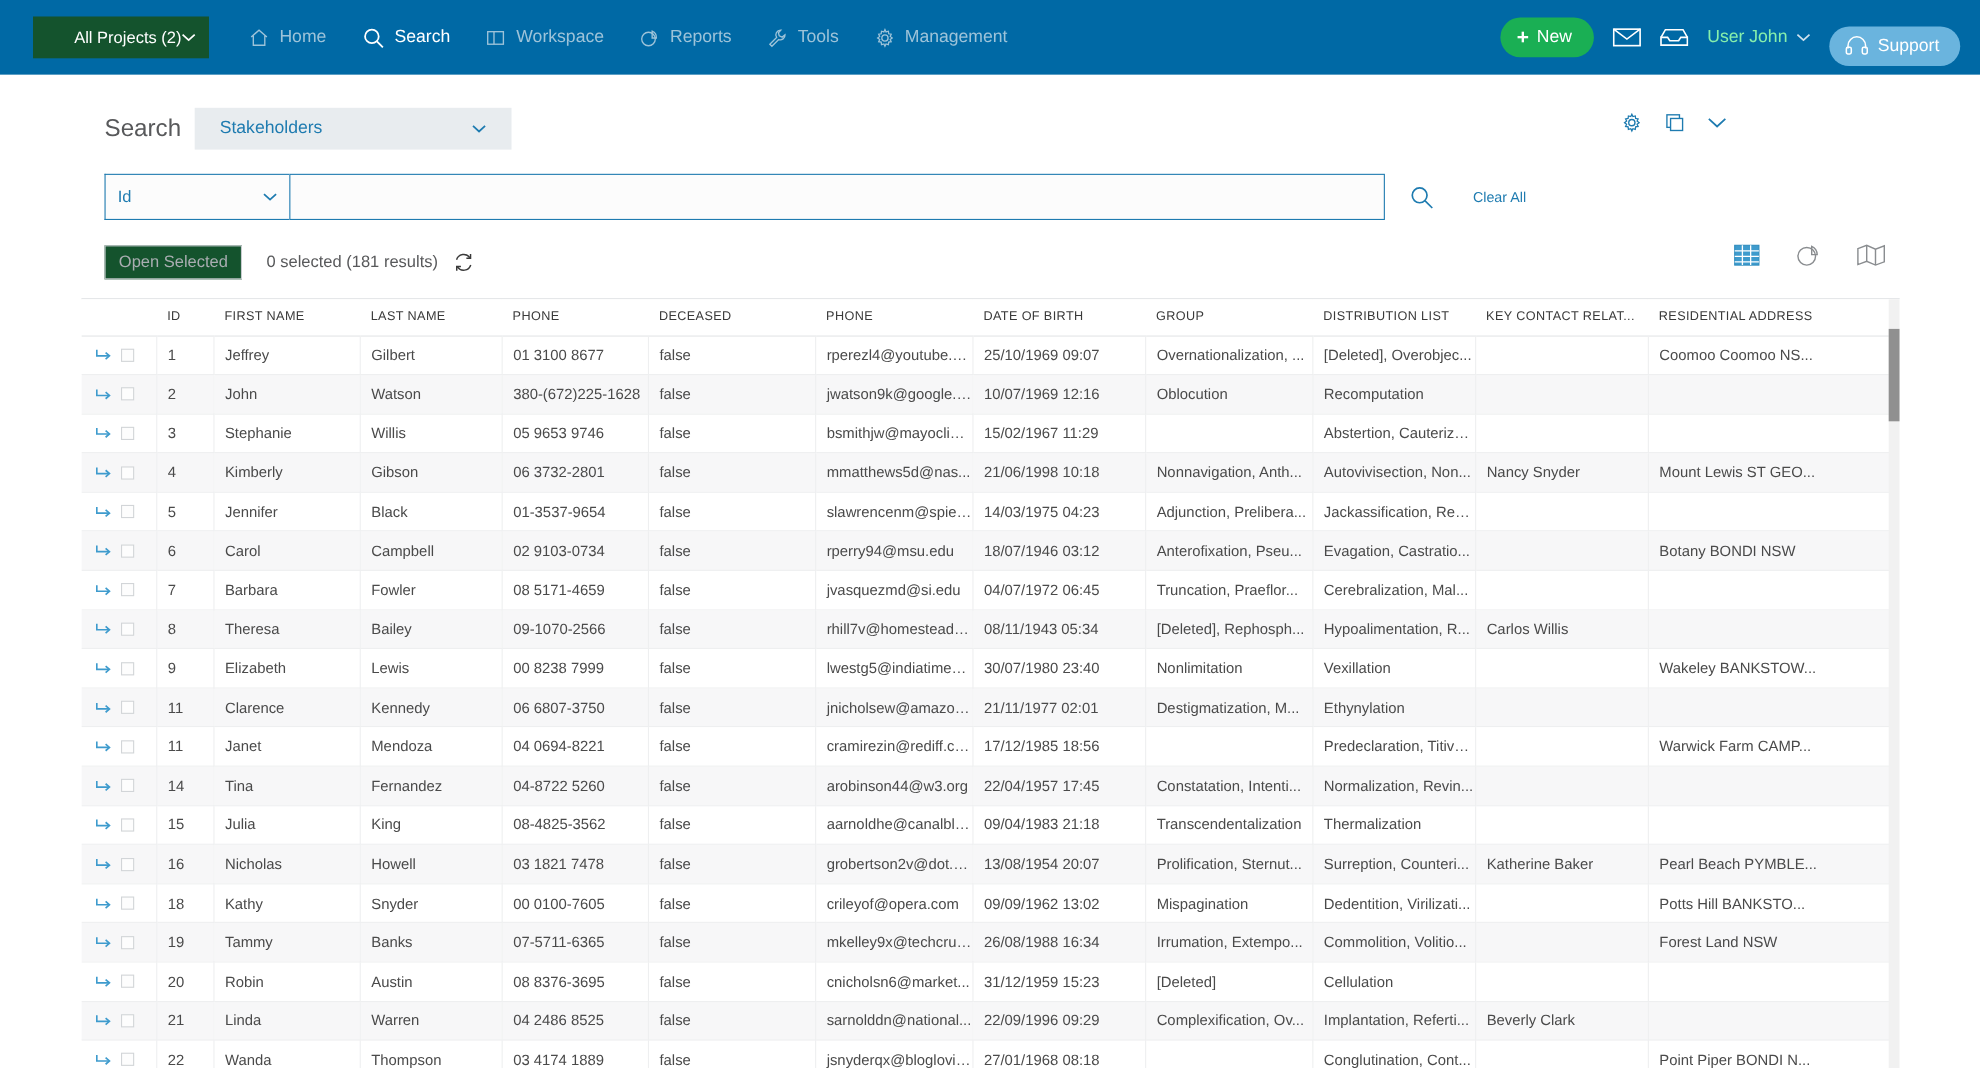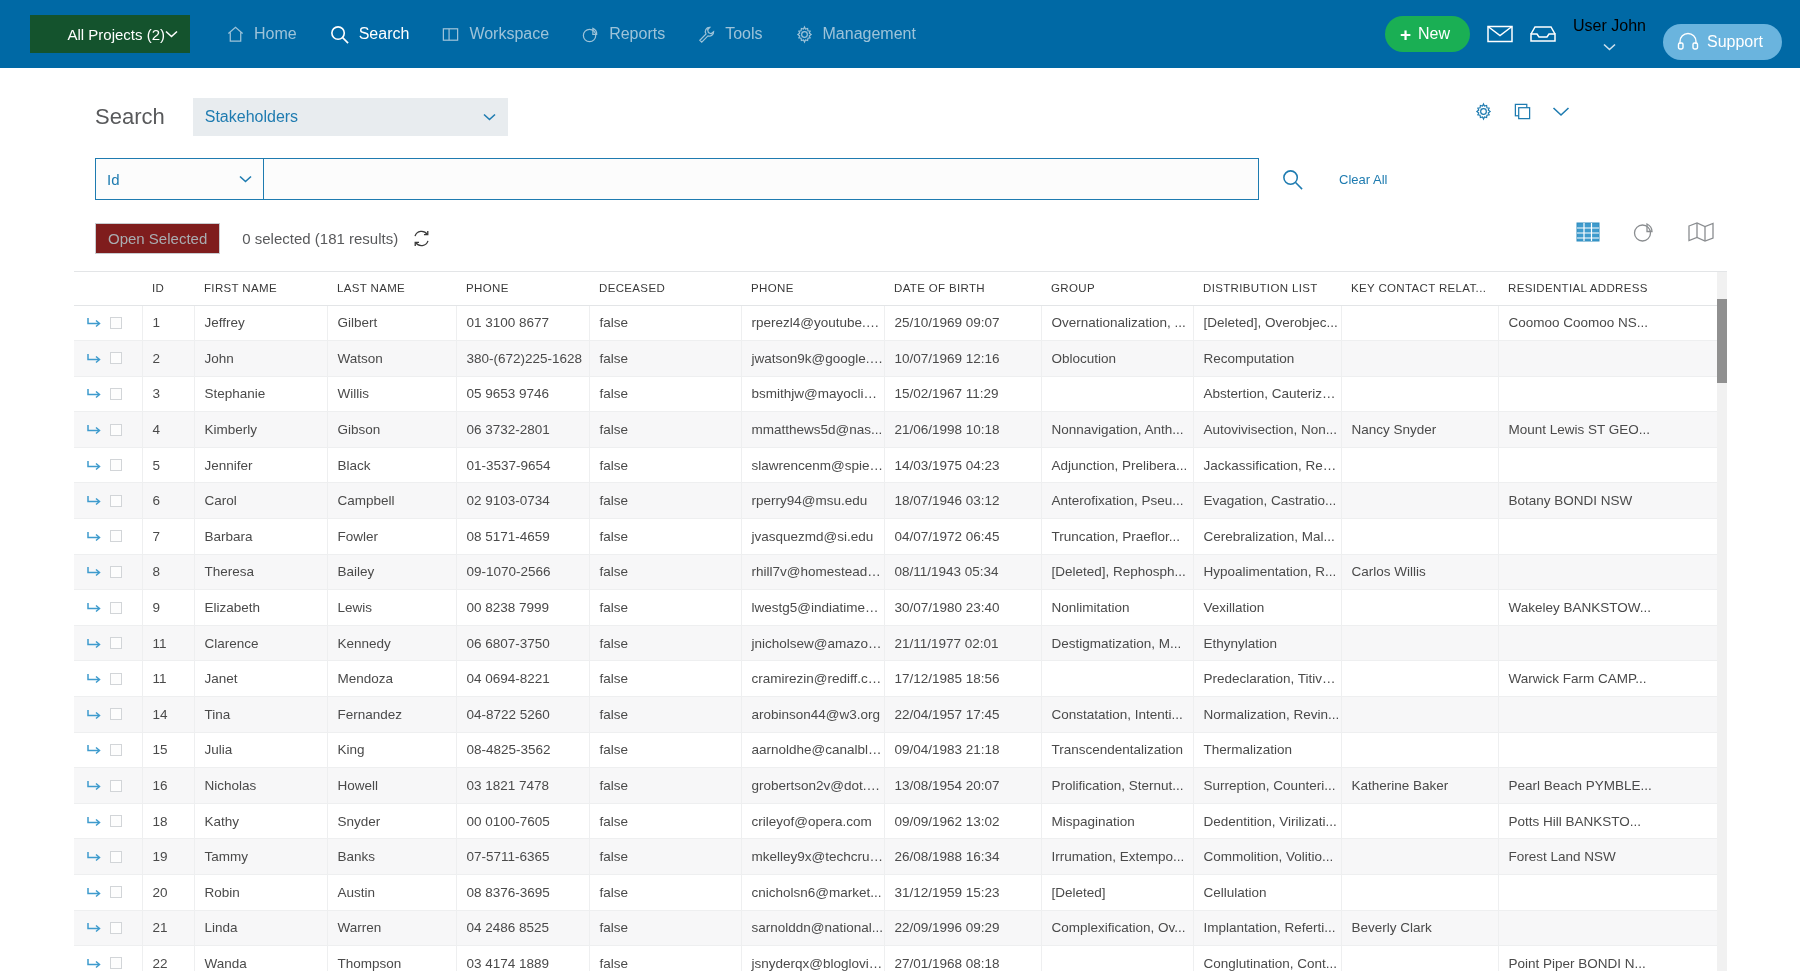--- a/index.html
+++ b/index.html
@@ -57,44 +57,44 @@
     background: #1aaf54; color: #fff; border-radius: 18px;
     height: 36px; padding: 0 20px 0 15px;
     display: flex; align-items: center; gap: 7px;
     font-size: 16px; cursor: pointer; border: none;
     font-family: "Liberation Sans", sans-serif;
   }
   .plus { font-size: 19px; line-height: 1; font-weight: bold; }
   .icon-btn { cursor: pointer; display: flex; align-items: center; }
   .user-menu {
     display: flex; align-items: center; gap: 8px;
-    color: #000000; font-size: 16px; cursor: pointer; flex-direction: column;
+    color: #86efac; font-size: 16px; cursor: pointer;
   }
   .btn-support {
     background: #6ab4de; color: #ffffff; border-radius: 18px;
     height: 36px; padding: 0 19px 0 14px;
     display: flex; align-items: center; gap: 8px;
     font-size: 16px; cursor: pointer; border: none;
     font-family: "Liberation Sans", sans-serif;
     margin-top: 16px;
   }
 
   
   .page { padding: 0 0 0 0; background: #fff; height: 912px; position: relative; }
 
   .search-head {
     display: flex; align-items: center;
     padding: 30px 0 0 95px; position: relative;
   }
   .search-title { font-size: 22px; color: #58595b; font-weight: normal; }
   .entity-select {
-    margin-left: 28px; width: 315px; height: 38px;
+    margin-left: 12px; width: 288px; height: 38px;
     background: #e8ecef; border: none;
     display: flex; align-items: center; justify-content: space-between;
-    padding: 0 12px; cursor: pointer;
+    padding: 0 23px; cursor: pointer;
   }
   .entity-select span { color: #1e7bb0; font-size: 16px; }
 
   .head-icons {
     position: absolute; right: 230px; top: 34px;
     display: flex; align-items: center; gap: 20px;
   }
   .head-icons .hi { cursor: pointer; display: flex; }
 
   
@@ -124,21 +124,21 @@
   .clear-all {
     margin-left: 35px; color: #1e7bb0; font-size: 13px; cursor: pointer;
   }
 
   
   .actions-row {
     display: flex; align-items: center;
     margin: 23px 0 0 95px; position: relative;
   }
   .open-selected {
-    border: 1px solid #c8ccd0; background: #7f1d1d;
+    border: 1px solid #c8ccd0; background: #14532d;
     color: #a9adb1; font-size: 15px;
     height: 31px; padding: 0 12px; cursor: pointer;
     font-family: "Liberation Sans", sans-serif;
   }
   .sel-count { margin-left: 22px; color: #58595b; font-size: 15px; }
   .refresh { margin-left: 14px; cursor: pointer; display: flex; }
   .view-icons {
     position: absolute; right: 86px; top: -2px;
     display: flex; align-items: center; gap: 32px;
   }

